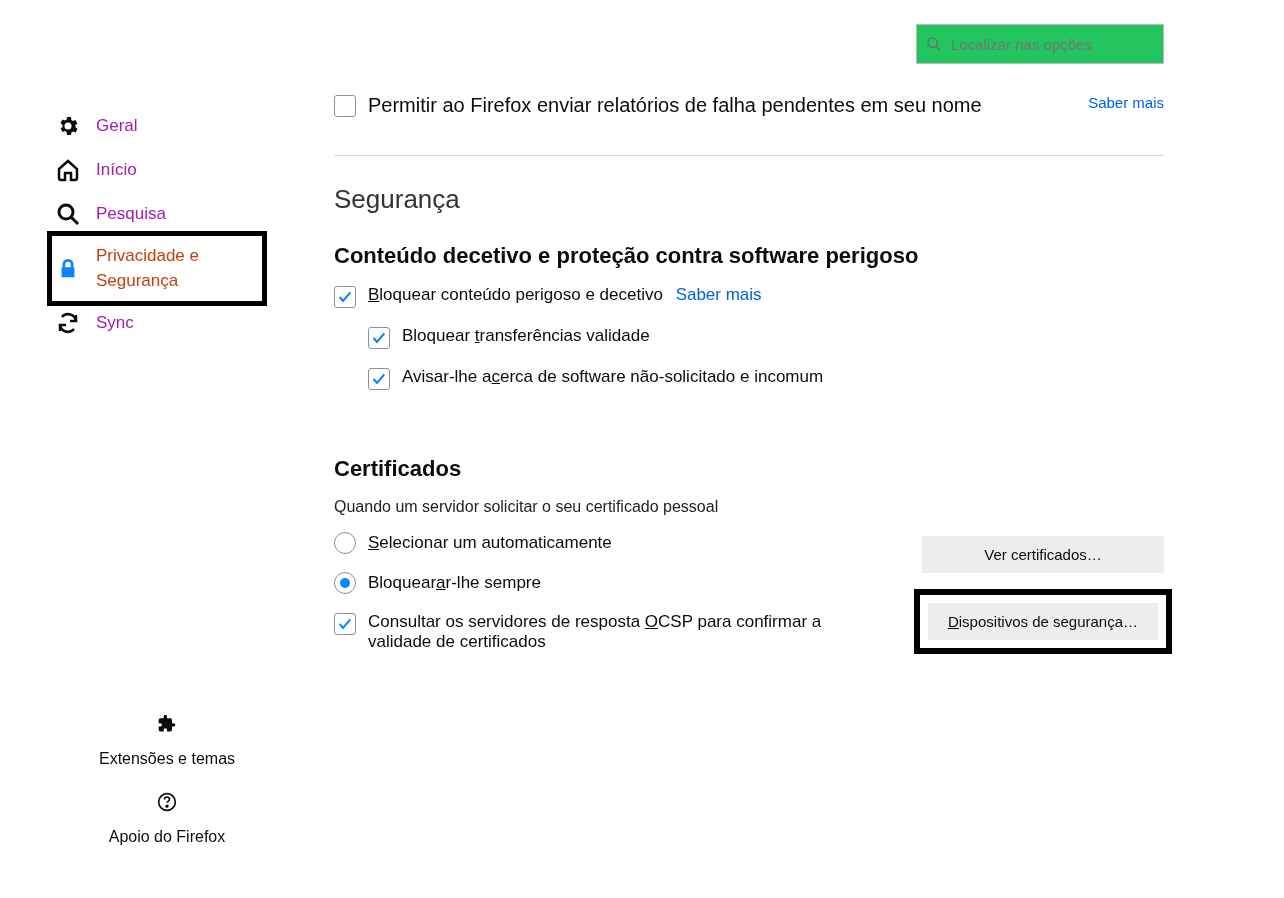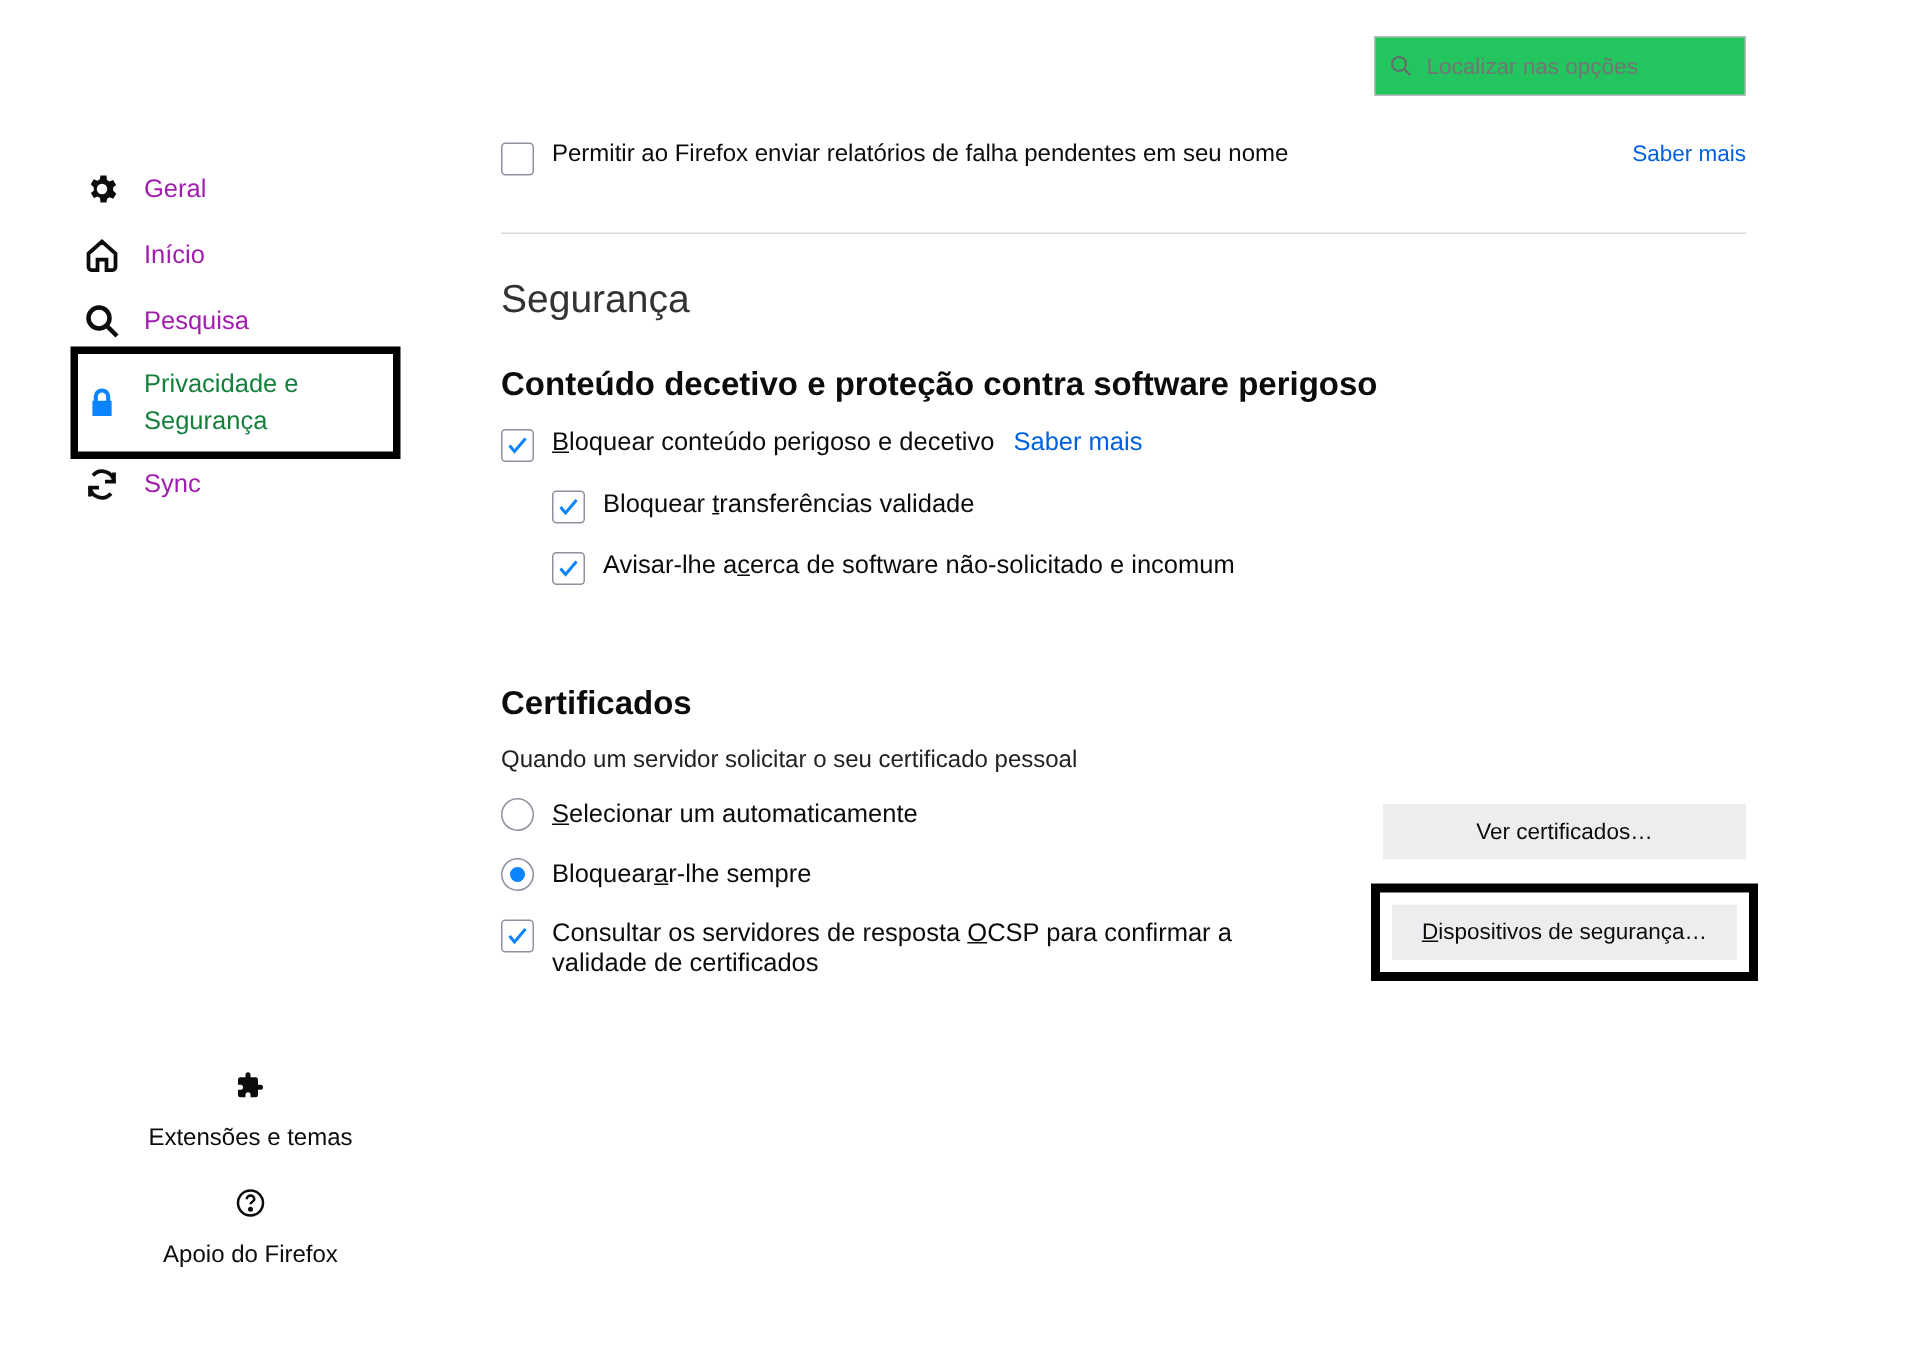--- a/index.html
+++ b/index.html
@@ -54,21 +54,21 @@
   .nav-item .icon {
     width: 24px; height: 24px;
     display: inline-flex;
     align-items: center;
     justify-content: center;
   }
   .nav-item.active {
     color: #0a84ff;
   }
   .nav-item.active .label, .nav-item.active .label2 {
-    color: #15803d;
+    color: #c2410c;
   }
   .nav-item.highlighted {
     border: 5px solid #000;
     padding: 8px 4px;
     margin: -5px -5px;
   }
   .nav-item .label-col { display: flex; flex-direction: column; line-height: 1.45; }
   .sidebar-bottom {
     position: absolute;
     left: 52px;
@@ -106,21 +106,21 @@
     display: inline-flex;
     align-items: center;
     justify-content: center;
     flex-shrink: 0;
     margin-top: 1px;
     cursor: pointer;
   }
   .chk svg { width: 16px; height: 16px; stroke: #0a84ff; stroke-width: 3; fill: none; }
   .link { color: #0060df; cursor: pointer; margin-left: 8px; }
   .row-with-right { display: flex; justify-content: space-between; align-items: flex-start; }
-  .row-with-right .left-part { display: flex; gap: 12px; align-items: flex-start; font-size: 16px; flex: 1;}
+  .row-with-right .left-part { display: flex; gap: 12px; align-items: flex-start; font-size: 20px; flex: 1;}
   .divider { border-top: 1px solid #d7d7db; margin: 38px 0 28px 0; }
   h1.section-title { font-size: 26px; font-weight: 400; color: #333; margin-bottom: 28px; }
   h2.subsection { font-size: 22px; font-weight: 700; margin-bottom: 16px; }
   .subtext { font-size: 16px; margin-bottom: 16px; color: #222; }
   .radio-row { display: flex; align-items: center; gap: 12px; margin-bottom: 18px; font-size: 17px; }
   .radio {
     width: 22px; height: 22px;
     border: 1px solid #8f8f9d;
     border-radius: 50%;
     display: inline-flex;

